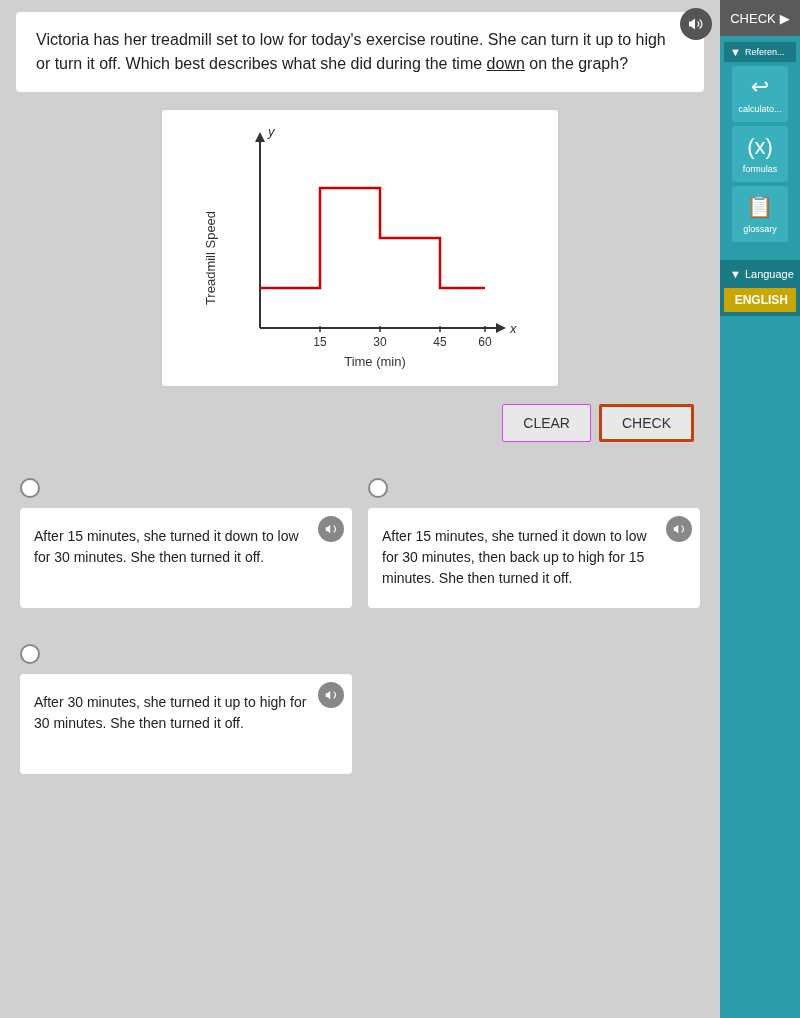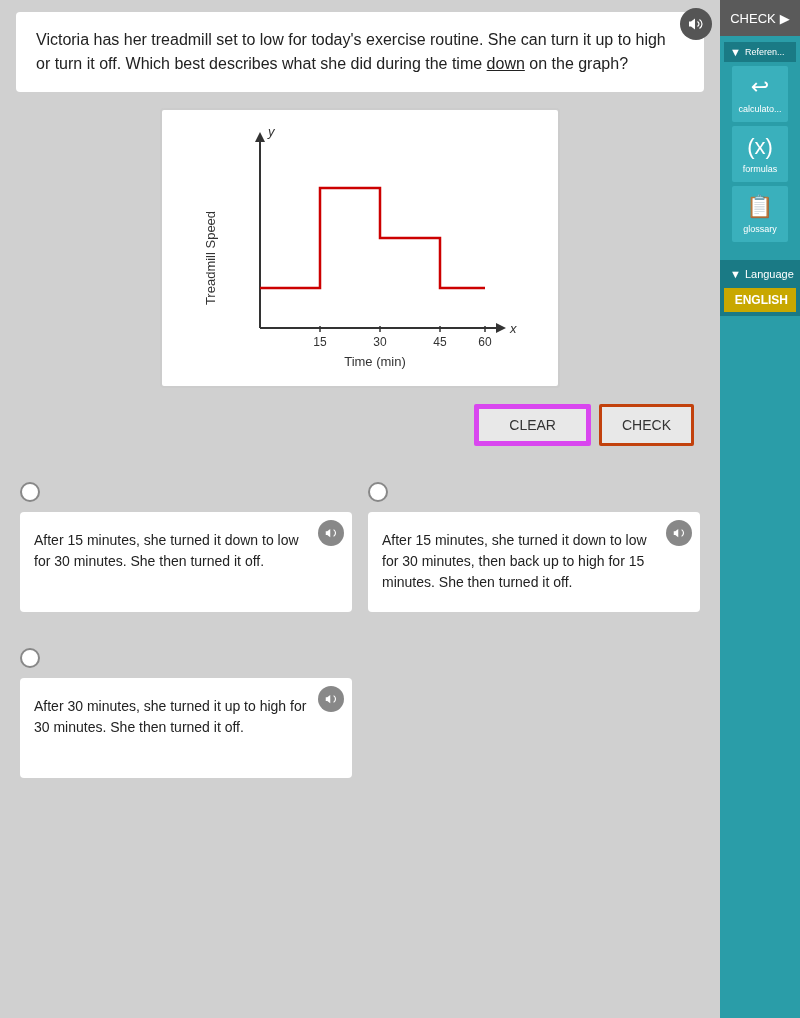--- a/index.html
+++ b/index.html
@@ -170,22 +170,22 @@
     .btn-row {
       display: flex;
       justify-content: flex-end;
       gap: 8px;
       margin-bottom: 16px;
       padding-right: 10px;
     }
 
     .clear-btn {
       background: #e8e8e8;
-      border: 5px solid #d946ef;
-      padding: 8px 30px;
+      border: 1px solid #d946ef;
+      padding: 8px 20px;
       font-size: 14px;
       cursor: pointer;
       border-radius: 2px;
       color: #333;
       margin-left: 11px;
     }
 
     .check-btn {
       background: #e8e8e8;
       border: 3px solid #c2410c;

